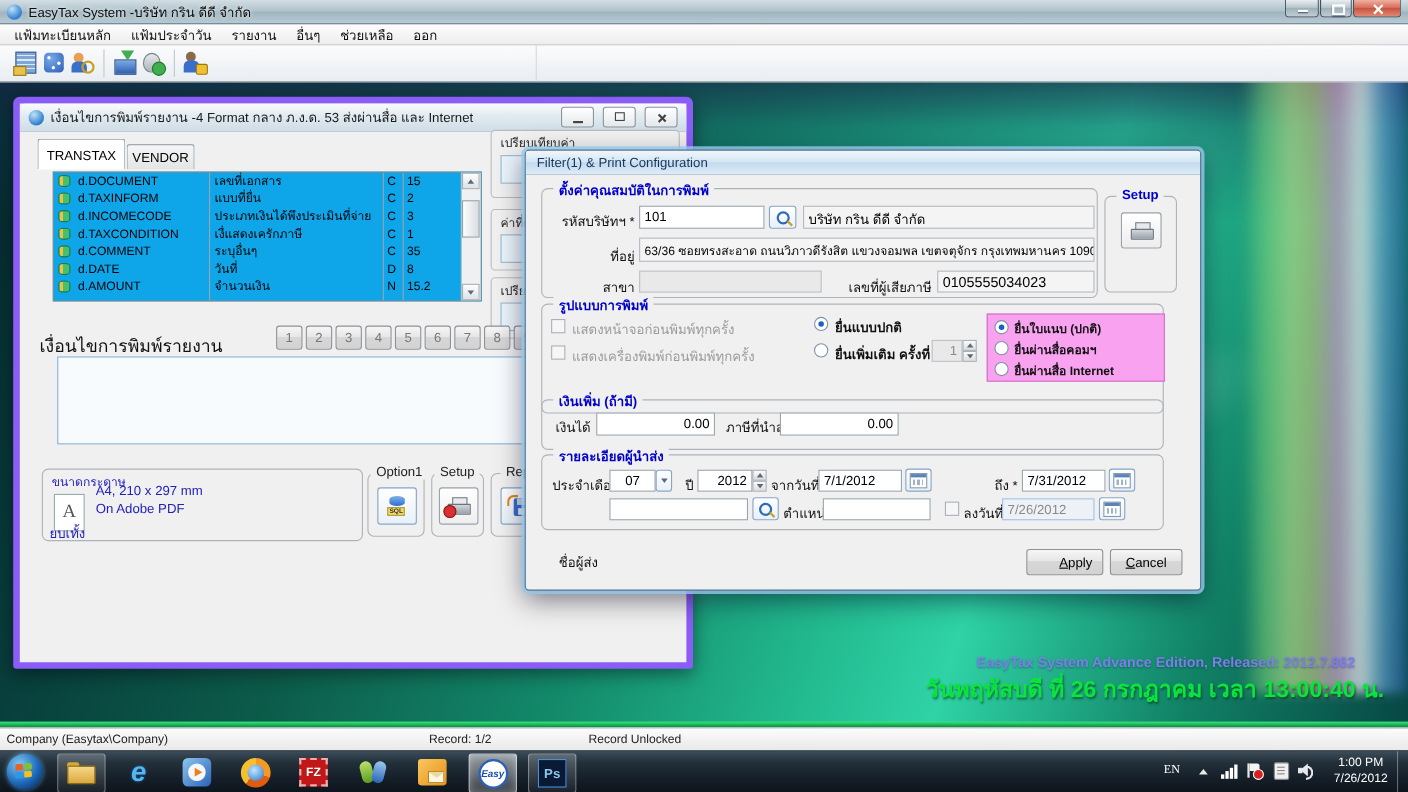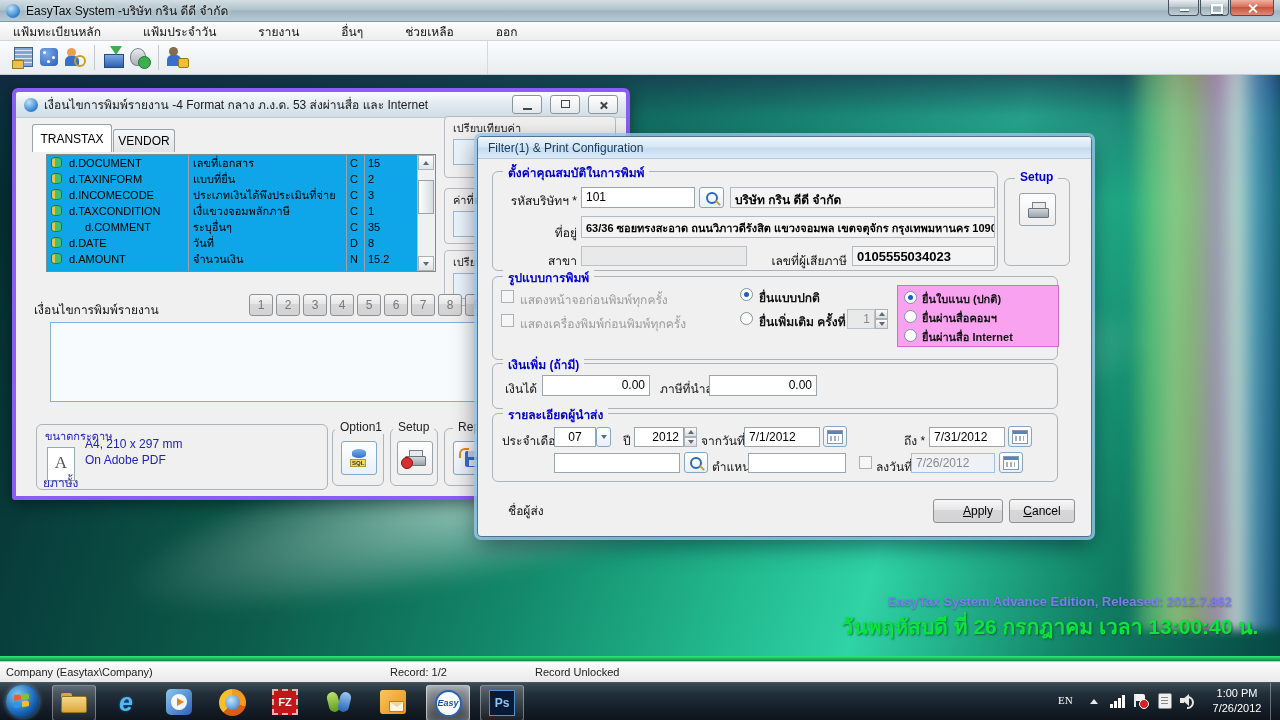--- a/index.html
+++ b/index.html
@@ -31,34 +31,34 @@
   .capbtn{height:15px;border:1px solid #45525c;border-top:none;border-radius:0 0 4px 4px;
     background:linear-gradient(#e9eef1,#b9c6cd 45%,#9fb0ba 50%,#c2ced5);position:relative;margin-left:1px;}
   .capbtn.close{background:linear-gradient(#f0b0a0,#d9705c 45%,#c85441 50%,#e08a74);}
   .glyph-min{position:absolute;left:50%;bottom:4px;width:9px;height:2px;margin-left:-4px;background:#fff;box-shadow:0 1px 1px #456;}
   .glyph-max{position:absolute;left:50%;top:4px;width:8px;height:6px;margin-left:-4px;border:2px solid #fff;box-shadow:0 1px 1px #456;}
   .glyph-x{position:absolute;left:50%;top:50%;width:11px;height:11px;margin:-5px 0 0 -5px;}
   .glyph-x::before,.glyph-x::after{content:"";position:absolute;left:5px;top:0;width:2px;height:11px;background:#fff;}
   .glyph-x::before{transform:rotate(45deg);} .glyph-x::after{transform:rotate(-45deg);}
   .menubar{position:absolute;left:0;top:22px;width:1280px;height:19px;
     background:linear-gradient(#fdfdfd,#ededed);border-bottom:1px solid #d2d6d9;
-    display:flex;align-items:center;padding-left:4px;box-sizing:border-box;gap:24px;}
+    display:flex;align-items:center;padding-left:4px;box-sizing:border-box;}
   .menu-item{padding:1px 9px;font-size:12px;color:#111;}
   .toolbar{position:absolute;left:0;top:41px;width:1280px;height:34px;
     background:linear-gradient(#fbfcfd,#e9edf1);border-bottom:1px solid #c6cbd0;box-sizing:border-box;}
   .tbtn{position:absolute;top:3px;width:27px;height:27px;border-radius:3px;}
   .tsep{position:absolute;top:4px;width:1px;height:25px;background:#c2c7cc;}
   .tbedge{position:absolute;left:487px;top:0;width:1px;height:33px;background:#d4d9dd;}
   
   .btn7{background:linear-gradient(#f6f6f6,#e7e7e7 45%,#d7d7d7 46%,#d3d3d3);border:1px solid #8e9297;
         border-radius:3px;text-align:center;box-sizing:border-box;}
   .ul-first::first-letter{text-decoration:underline;}
   .field{background:#fff;border:1px solid #9aa5ae;box-sizing:border-box;font-size:12px;
          padding:2px 4px;overflow:hidden;white-space:nowrap;}
-  .field.ro{background:#f4f4f4;border-color:#b2b9c0;font-weight:bold;}
+  .field.ro{background:#f4f4f4;border-color:#b2b9c0;}
   .field.dis{background:#e9e9e9;border-color:#bcc2c8;color:#8a8a8a;}
   .field.num{text-align:right;}
   .grp{position:absolute;border:1px solid #aeb3b8;border-radius:6px;box-sizing:border-box;}
   .grp-lb{position:absolute;top:-9px;left:10px;background:#f0f0f0;padding:0 5px;
           color:#0000cc;font-weight:bold;font-size:12px;white-space:nowrap;}
   .grp-lb.dark{color:#222;font-weight:normal;}
   .lbl{position:absolute;font-size:12px;color:#111;white-space:nowrap;}
   .lbl.gray{color:#9b9b9b;}
   .rad{position:absolute;width:13px;height:13px;border-radius:50%;background:#fff;border:1px solid #7e93a6;box-sizing:border-box;}
   .rad.sel::after{content:"";display:block;width:5px;height:5px;border-radius:50%;background:#1a5fc8;margin:3px;}
@@ -70,22 +70,22 @@
   .cal{display:inline-block;width:14px;height:12px;background:#fff;border:1px solid #8898a8;position:relative;}
   .cal::before{content:"";position:absolute;left:0;top:0;right:0;height:3px;background:#5b83b8;}
   .cal::after{content:"";position:absolute;left:2px;top:5px;width:9px;height:5px;
     background:repeating-linear-gradient(90deg,#9fb2c6 0 2px,transparent 2px 4px);}
   .spn{position:absolute;width:13px;display:flex;flex-direction:column;}
   .spn div{flex:1;background:linear-gradient(#fbfbfb,#dddddd);border:1px solid #a9b1b9;
            display:flex;align-items:center;justify-content:center;}
   .tri-up{width:0;height:0;border-left:3px solid transparent;border-right:3px solid transparent;border-bottom:4px solid #5a6a7a;}
   .tri-dn{width:0;height:0;border-left:3px solid transparent;border-right:3px solid transparent;border-top:4px solid #5a6a7a;}
   
-  .rwin{position:absolute;left:12px;top:88px;width:618px;height:412px;background:#f0f0f0;
-        border:4px solid #8b5cf6;border-radius:6px 6px 3px 3px;box-shadow:0 4px 16px rgba(0,0,10,.45);box-sizing:border-box;}
+  .rwin{position:absolute;left:12px;top:88px;width:618px;height:520px;background:#f0f0f0;
+        border:6px solid #8b5cf6;border-radius:6px 6px 3px 3px;box-shadow:0 4px 16px rgba(0,0,10,.45);box-sizing:border-box;}
   .rwin-tb{position:absolute;left:0;top:0;right:0;height:26px;border-radius:5px 5px 0 0;
     background:linear-gradient(#fafcfd,#e2ebf1 45%,#cfdde6);border-bottom:1px solid #c0ccd4;
     display:flex;align-items:center;gap:6px;padding:0 8px;box-sizing:border-box;}
   .xbtn{width:28px;height:17px;background:linear-gradient(#ffffff,#e4e8eb);border:1px solid #8a959c;border-radius:3px;
         position:relative;margin-left:2px;}
   .xg-min{position:absolute;left:50%;bottom:3px;width:9px;height:2px;margin-left:-4px;background:#444;}
   .xg-max{position:absolute;left:50%;top:4px;width:7px;height:6px;margin-left:-4px;border:1px solid #444;}
   .xg-x{position:absolute;left:50%;top:50%;width:9px;height:9px;margin:-4px 0 0 -4px;}
   .xg-x::before,.xg-x::after{content:"";position:absolute;left:4px;top:0;width:1.6px;height:9px;background:#444;}
   .xg-x::before{transform:rotate(45deg);} .xg-x::after{transform:rotate(-45deg);}
@@ -254,27 +254,27 @@
       <div class="lrow">
         <i class="dbf"></i>
         <span style="left:22px;">d.INCOMECODE</span>
         <span style="left:146px;">ประเภทเงินได้พึงประเมินที่จ่าย</span>
         <span style="left:303px;">C</span>
         <span style="left:321px;">3</span>
       </div>
       <div class="lrow">
         <i class="dbf"></i>
         <span style="left:22px;">d.TAXCONDITION</span>
-        <span style="left:146px;">เงื่แขวงจอมพลักภาษี</span>
+        <span style="left:146px;">เงื่แสดงเครักภาษี</span>
         <span style="left:303px;">C</span>
         <span style="left:321px;">1</span>
       </div>
       <div class="lrow">
         <i class="dbf"></i>
-        <span style="left:38px;">d.COMMENT</span>
+        <span style="left:22px;">d.COMMENT</span>
         <span style="left:146px;">ระบุอื่นๆ</span>
         <span style="left:303px;">C</span>
         <span style="left:321px;">35</span>
       </div>
       <div class="lrow">
         <i class="dbf"></i>
         <span style="left:22px;">d.DATE</span>
         <span style="left:146px;">วันที่</span>
         <span style="left:303px;">D</span>
         <span style="left:321px;">8</span>
@@ -306,39 +306,39 @@
     </div>
     <div class="sgroup" style="left:428px;top:96px;width:172px;height:56px;">
       <span class="cap">ค่าที่ต้อ</span>
       <span class="fld" style="width:152px;"></span>
     </div>
     <div class="sgroup" style="left:428px;top:158px;width:172px;height:56px;">
       <span class="cap">เปรียบ</span>
       <span class="fld" style="width:152px;"></span>
     </div>
 
-    <div class="lbl" style="left:18px;top:208px;font-size:12px;">เงื่อนไขการพิมพ์รายงาน</div>
+    <div class="lbl" style="left:18px;top:208px;font-size:16px;">เงื่อนไขการพิมพ์รายงาน</div>
     <div class="pagebtn btn7" style="left:233px;">1</div>
     <div class="pagebtn btn7" style="left:260px;">2</div>
     <div class="pagebtn btn7" style="left:287px;">3</div>
     <div class="pagebtn btn7" style="left:314px;">4</div>
     <div class="pagebtn btn7" style="left:341px;">5</div>
     <div class="pagebtn btn7" style="left:368px;">6</div>
     <div class="pagebtn btn7" style="left:395px;">7</div>
     <div class="pagebtn btn7" style="left:422px;">8</div>
     <div class="pagebtn btn7" style="left:449px;">9</div>
 
     <div class="ta"></div>
 
     <div class="grp" style="left:20px;top:332px;width:292px;height:66px;border-radius:6px;">
       <span class="lbl blue" style="left:8px;top:2px;font-size:11px;">ขนาดกระดาษ</span>
       <span class="paper-ic">A</span>
       <span class="lbl blue" style="left:48px;top:12px;">A4, 210 x 297 mm</span>
       <span class="lbl blue" style="left:48px;top:28px;">On Adobe PDF</span>
-      <span class="lbl blue" style="left:6px;top:48px;">ยภาษั้ง</span>
+      <span class="lbl blue" style="left:6px;top:48px;">ยบเทั้ง</span>
     </div>
     <div class="grp" style="left:316px;top:336px;width:52px;height:58px;">
       <span class="grp-lb dark" style="left:2px;">Option1</span>
       <div class="iconbtn" style="left:8px;top:12px;width:36px;height:34px;">
         <span class="sql-ic">
             <span>SQL</span>
           </span>
       </div>
     </div>
     <div class="grp" style="left:374px;top:336px;width:48px;height:58px;">
@@ -385,21 +385,21 @@
       <div class="field ro" style="position:absolute;left:359px;top:74px;width:143px;height:20px;font-size:13px;">0105555034023</div>
     </div>
 
     <div class="grp" style="left:526px;top:41px;width:66px;height:88px;">
       <span class="grp-lb">Setup</span>
       <div class="iconbtn" style="left:14px;top:14px;width:37px;height:33px;background:linear-gradient(#fff,#ededed);border-color:#9aa2aa;">
         <span class="prn-ic"></span>
       </div>
     </div>
 
-    <div class="grp" style="left:14px;top:139px;width:566px;height:84px;">
+    <div class="grp" style="left:14px;top:139px;width:566px;height:100px;">
       <span class="grp-lb">รูปแบบการพิมพ์</span>
       <span class="cbx" style="left:8px;top:13px;"></span>
       <span class="lbl gray" style="left:27px;top:13px;">แสดงหน้าจอก่อนพิมพ์ทุกครั้ง</span>
       <span class="cbx" style="left:8px;top:37px;"></span>
       <span class="lbl gray" style="left:27px;top:37px;">แสดงเครื่องพิมพ์ก่อนพิมพ์ทุกครั้ง</span>
       <span class="rad sel" style="left:247px;top:11px;"></span>
       <span class="lbl" style="left:266px;top:11px;font-weight:bold;">ยื่นแบบปกติ</span>
       <span class="rad" style="left:247px;top:35px;"></span>
       <span class="lbl" style="left:266px;top:35px;font-weight:bold;">ยื่นเพิ่มเติม ครั้งที่</span>
       <div class="field dis num" style="position:absolute;left:354px;top:32px;width:28px;height:20px;">1</div>

